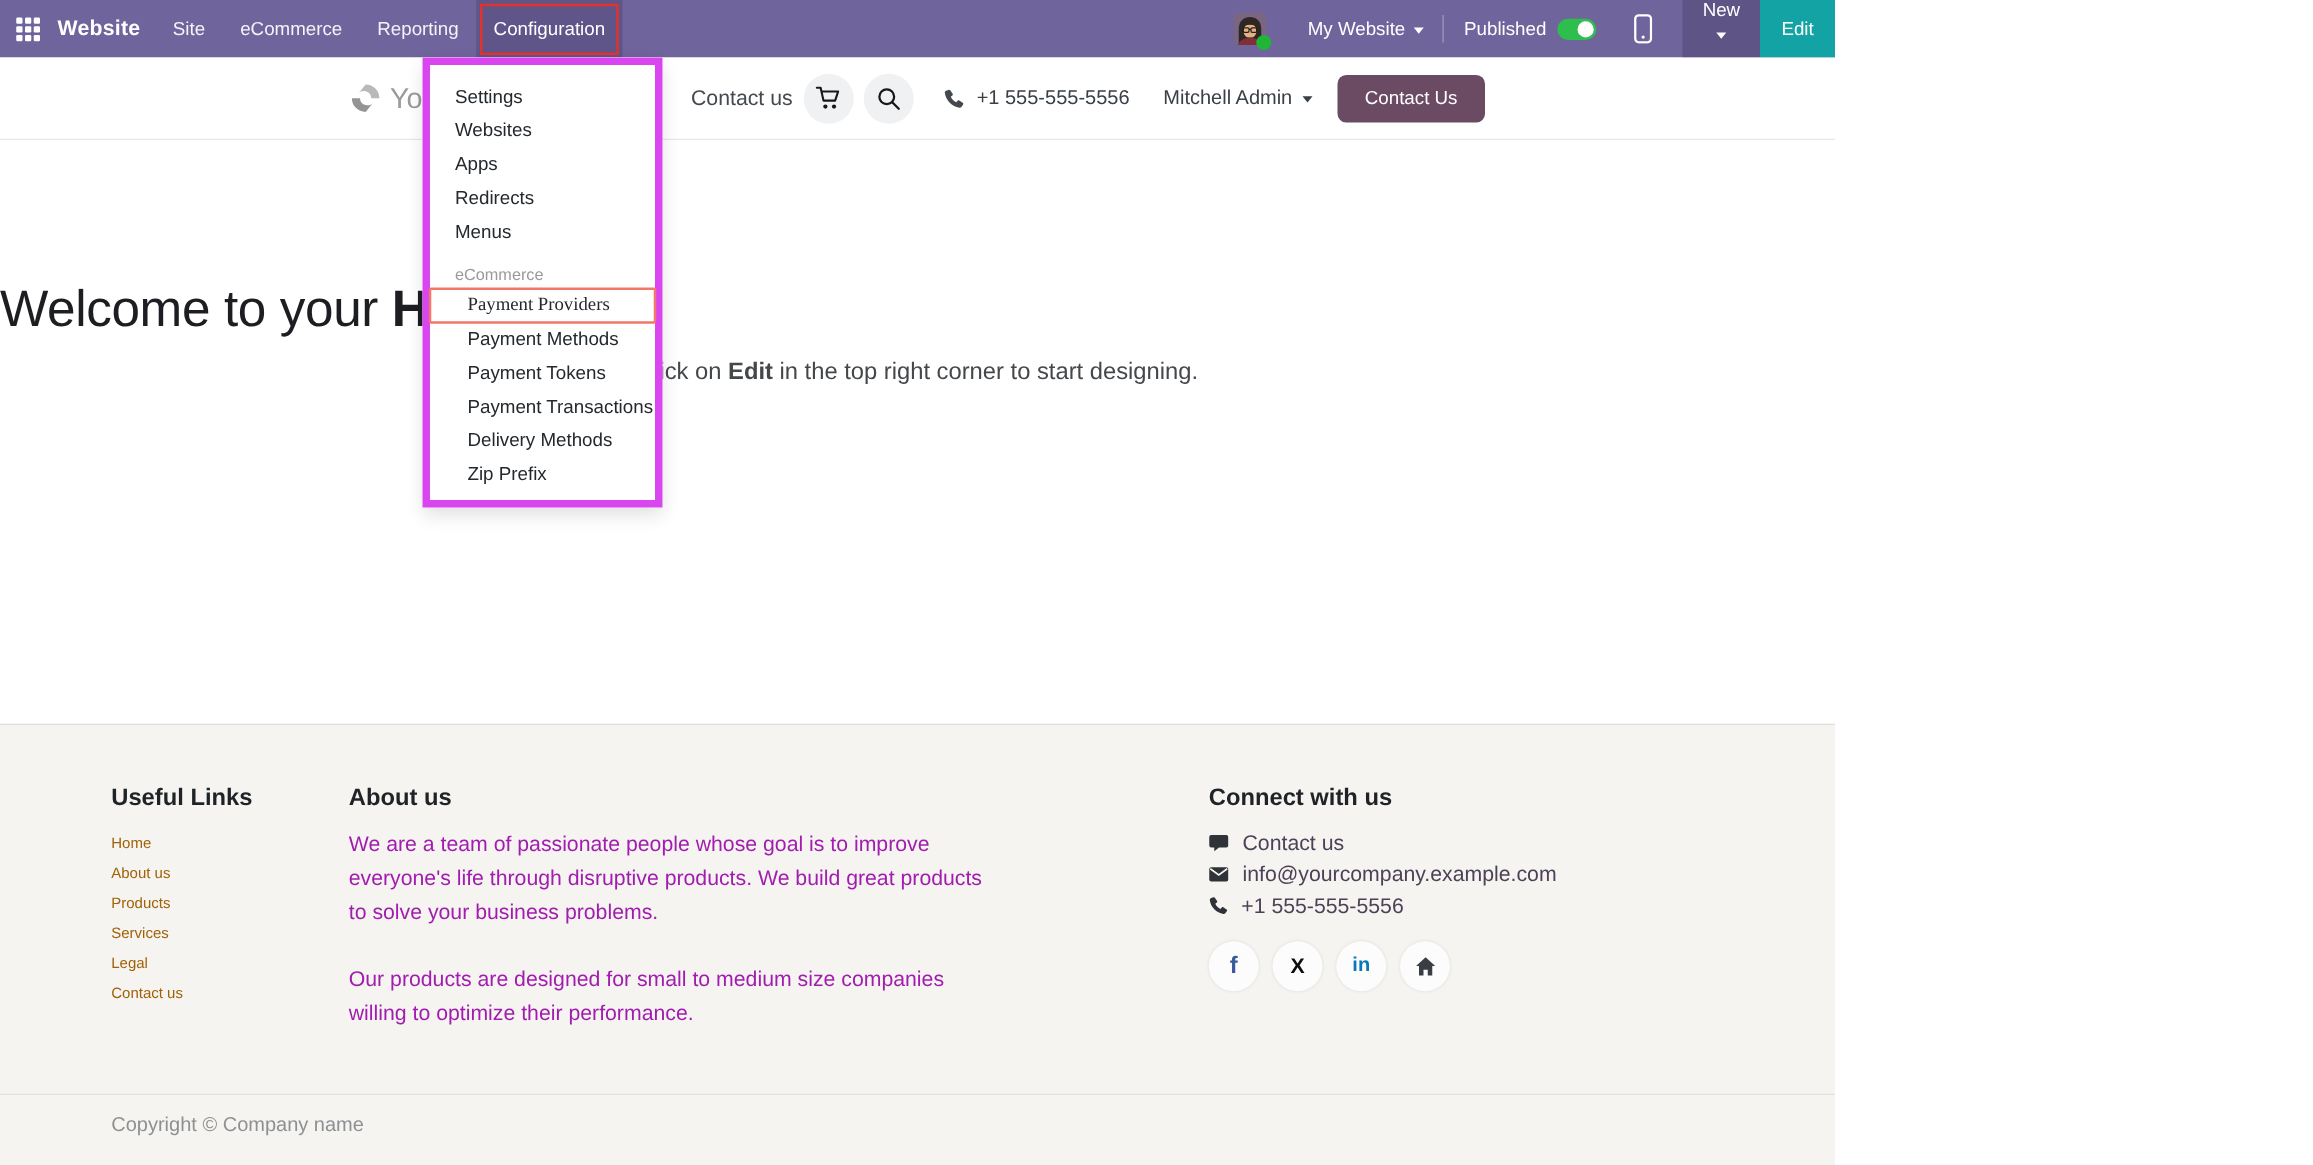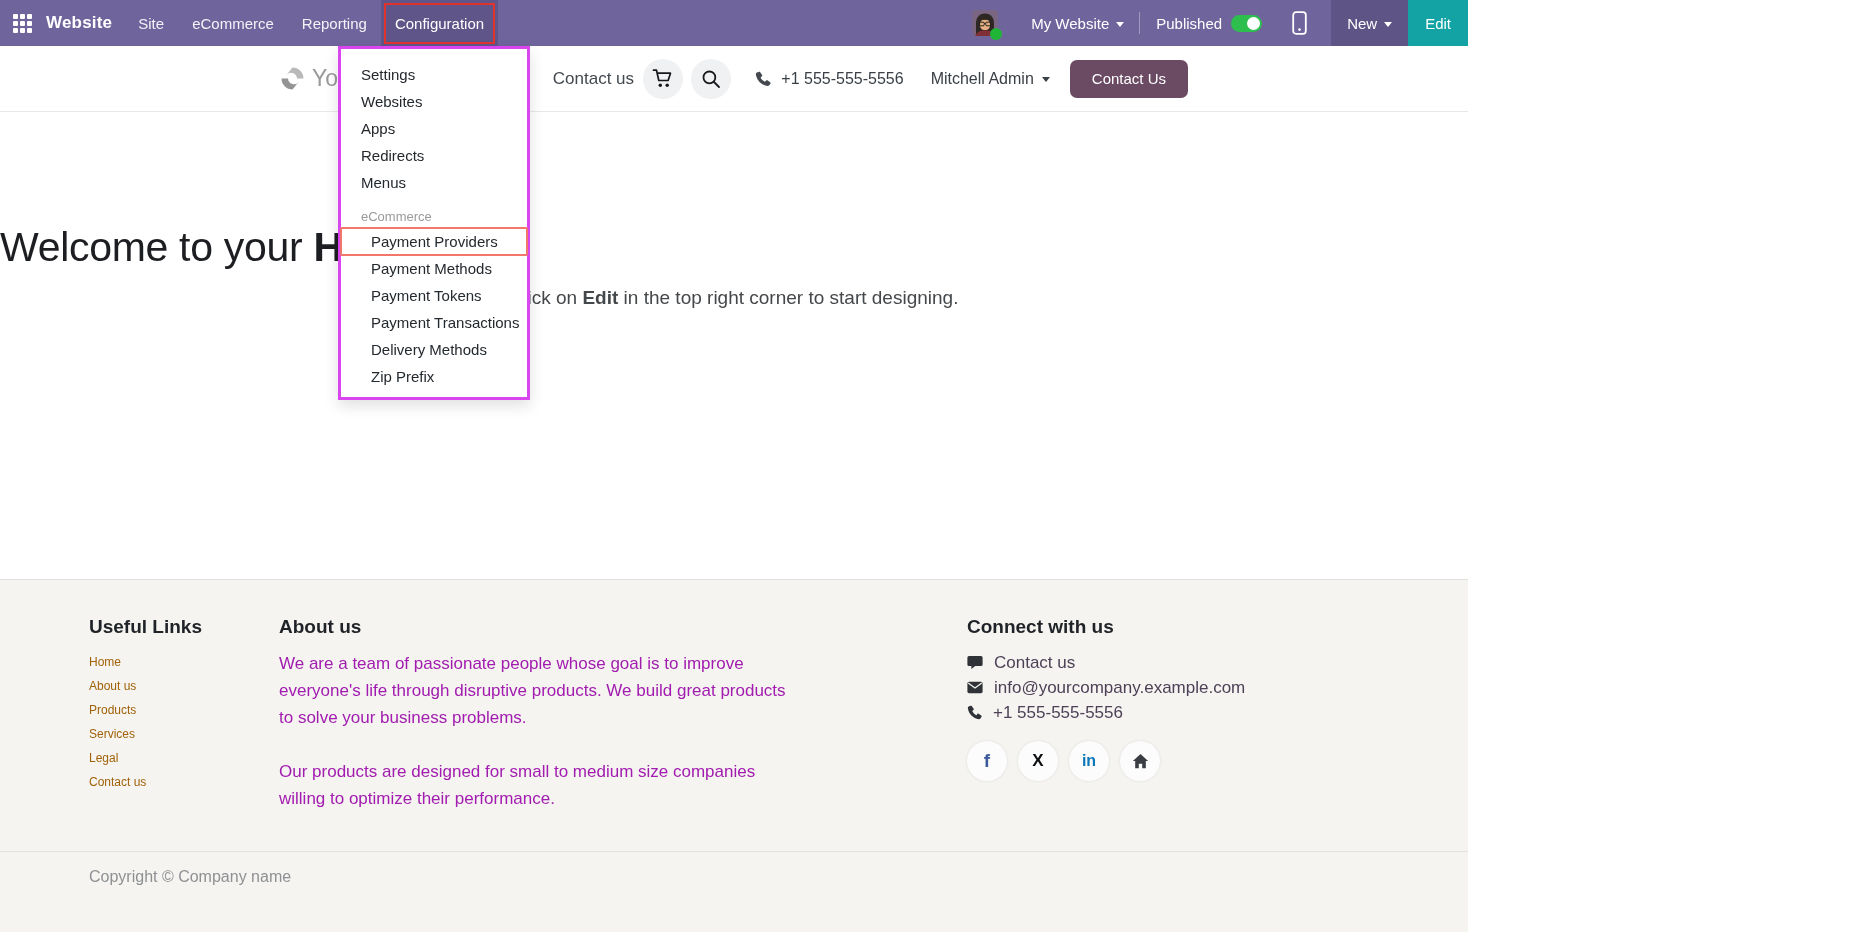--- a/index.html
+++ b/index.html
@@ -35,21 +35,21 @@
   .caret { width:0; height:0; border-left:4px solid transparent; border-right:4px solid transparent;
     border-top:5px solid #fff; margin-top:2px; }
   .tb-sep { width:1px; height:22px; background:rgba(255,255,255,.35); }
   .pub-group { display:flex; align-items:center; gap:9px; padding:0 16px; height:100%; }
   .pub-label { font-size:15px; }
   .toggle { width:31px; height:17px; border-radius:9px; background:#2EBE4E; position:relative; cursor:pointer; }
   .toggle::after { content:""; position:absolute; top:2px; right:2px; width:13px; height:13px;
     border-radius:50%; background:#fff; }
   .mobile-btn { padding:0 24px 0 14px; display:flex; align-items:center; height:100%; cursor:pointer; }
   .new-tile { background:#5E5486; height:100%; display:flex; align-items:center; gap:7px;
-    padding:0 16px; font-size:15px; cursor:pointer; }
+    padding:0 16px; font-size:15px; cursor:pointer;flex-direction:column; }
   .edit-btn { background:#13A3A5; height:100%; display:flex; align-items:center;
     padding:0 17px; font-size:15px; color:#fff; cursor:pointer; border:none; }
 
   
   .site-header {
     position:absolute; top:46px; left:0; right:0; height:66px; background:#fff;
     border-bottom:1px solid #E8E8E8; display:flex; align-items:center; padding:0 280px;
   }
   .logo { display:flex; align-items:center; gap:7px; cursor:pointer; }
   .logo-text { font-size:23px; color:#9A9A9A; }
@@ -69,34 +69,34 @@
   
   .hero { position:absolute; top:112px; left:0; right:0; height:467px; background:#fff; }
   .hero h1 { margin:0; padding-top:112px; text-align:left; font-size:41px; font-weight:400;
     color:#1C1E21; letter-spacing:-.3px; }
   .hero h1 b { font-weight:700; }
   .hero .subtitle { margin-top:16px; text-align:center; font-size:19px; color:#45484B; }
   .hero .subtitle b { font-weight:700; }
 
   
   .dropdown { position:absolute; left:338px; top:46px; width:192px; background:#fff;
-    border:3px solid #d946ef; box-shadow:0 6px 14px rgba(0,0,0,.12); padding:12px 0 7px; z-index:60; }
+    border:6px solid #d946ef; box-shadow:0 6px 14px rgba(0,0,0,.12); padding:12px 0 7px; z-index:60; }
   .dd-item { height:27px; display:flex; align-items:center; padding-left:20px;
     font-size:15px; color:#24292E; cursor:pointer; }
   .dd-section { margin-top:8px; height:24px; display:flex; align-items:center; padding-left:20px;
     font-size:13px; color:#9A9A9A; }
   .dd-sub { padding-left:30px; }
-  .dd-hl { position:relative; }
+  .dd-hl { position:relative;font-family:Liberation Serif, serif; }
   .salmon-box { position:absolute; left:-1px; right:-1px; top:-1px; bottom:-1px;
     border:2px solid #F3766B; border-radius:2px; pointer-events:none; }
 
   
   .footer { position:absolute; top:579px; left:0; right:0; bottom:0;
     background:#F5F4F1; border-top:1px solid #E0DFDC; }
-  .f-inner { width:1290px; margin:0 auto; padding-top:36px; }
+  .f-inner { width:1290px; margin:12px auto; padding-top:36px; }
   .f-cols { display:flex; min-height:235px; }
   .f-col1 { width:190px; }
   .f-col2 { width:588px; padding-right:68px; }
   .f-col3 { margin-left:100px; }
   .f-h { margin:0 0 12px; font-size:19px; font-weight:700; color:#1F2226; }
   .f-link { display:block; font-size:12px; color:#a16207; line-height:24px;
     text-decoration:none; cursor:pointer; }
   .f-p { margin:0 0 27px; font-size:17px; color:#a21caf; line-height:27px; }
   .c-item { display:flex; align-items:center; gap:11px; font-size:17px; color:#4E4157;
     line-height:25px; cursor:pointer; }

